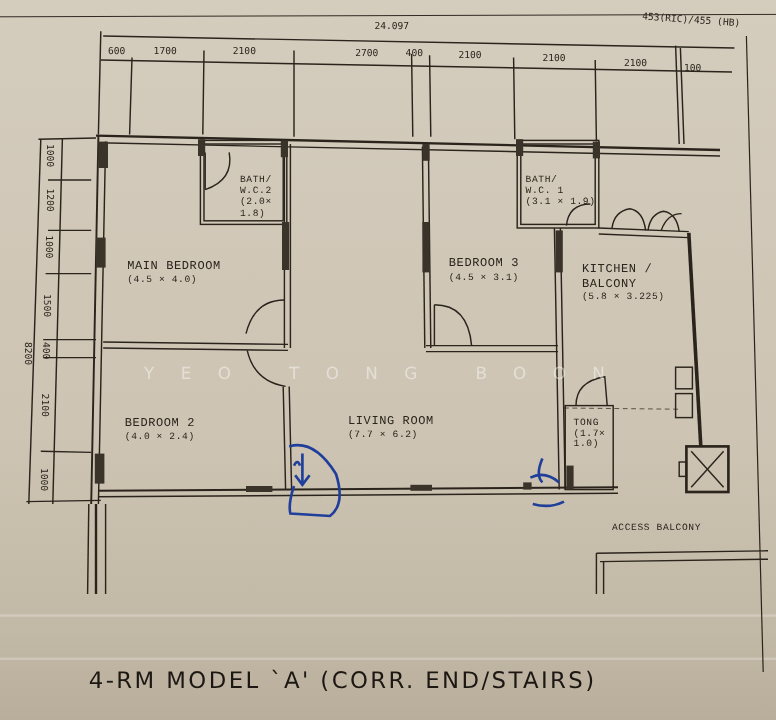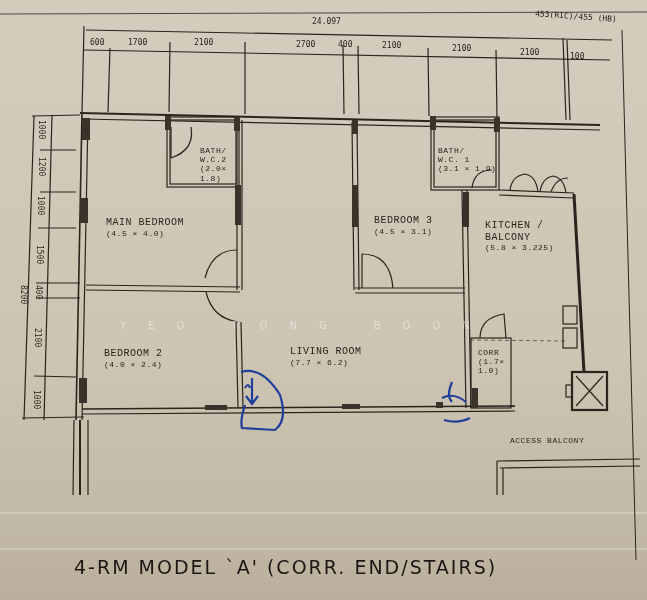--- a/index.html
+++ b/index.html
@@ -5,21 +5,21 @@
   html,body{margin:0;padding:0;}
   body{width:647px;height:600px;overflow:hidden;background:#cfc6b6;font-family:"DejaVu Sans",sans-serif;position:relative;}
   .paper{position:absolute;left:0;top:0;width:647px;height:600px;background:linear-gradient(180deg,#d4ccbd 0%,#cdc4b3 60%,#c2b8a6 88%,#b9ae9b 100%);}
   .fold{position:absolute;left:0;width:647px;height:2px;background:rgba(255,255,255,.25);}
   svg{position:absolute;left:0;top:0;}
   .lbl{position:absolute;color:#2a241c;font-family:Liberation Mono, monospace;font-size:10px;letter-spacing:.5px;white-space:nowrap;line-height:1.15;}
   .sm{font-size:8px;}
   .dim{position:absolute;color:#2a241c;font-family:"DejaVu Sans Mono",monospace;font-size:8px;white-space:nowrap;}
   .vdim{position:absolute;color:#2a241c;font-family:"DejaVu Sans Mono",monospace;font-size:8px;white-space:nowrap;transform:rotate(-90deg);transform-origin:left top;}
   .title{position:absolute;left:74px;top:556px;font-family:"DejaVu Sans",sans-serif;font-size:19px;color:#1c1712;letter-spacing:2px;white-space:nowrap;text-align:center;}
-  .wm{position:absolute;left:120px;top:320px;font-size:10px;letter-spacing:22px;color:rgba(255,255,255,.45);white-space:nowrap;}
+  .wm{position:absolute;left:120px;top:304px;font-size:14px;letter-spacing:22px;color:rgba(255,255,255,.45);white-space:nowrap;}
 </style>
 </head>
 <body>
 
 <div class="paper"></div>
 <div class="fold" style="top:512px"></div>
 <div class="fold" style="top:548px"></div>
 
 <svg width="647" height="600" viewBox="0 0 647 600">
   <g stroke="#2a241c" fill="none" stroke-width="1.2">
@@ -193,20 +193,20 @@
 </div>
 <div class="lbl" style="left:104px;top:348px">
   <div>BEDROOM 2</div>
   <div class="sm">(4.0 × 2.4)</div>
 </div>
 <div class="lbl" style="left:290px;top:346px">
   <div>LIVING ROOM</div>
   <div class="sm">(7.7 × 6.2)</div>
 </div>
 <div class="lbl sm" style="left:478px;top:348px">
-  <div>CORR</div>
+  <div>TONG</div>
   <div>(1.7×</div>
   <div>1.0)</div>
 </div>
 <div class="lbl sm" style="left:510px;top:436px">ACCESS BALCONY</div>
 
 <div class="wm">YEO TONG BOON</div>
 <div class="title">4-RM MODEL `A' (CORR. END/STAIRS)</div>
 
 </body></html>

